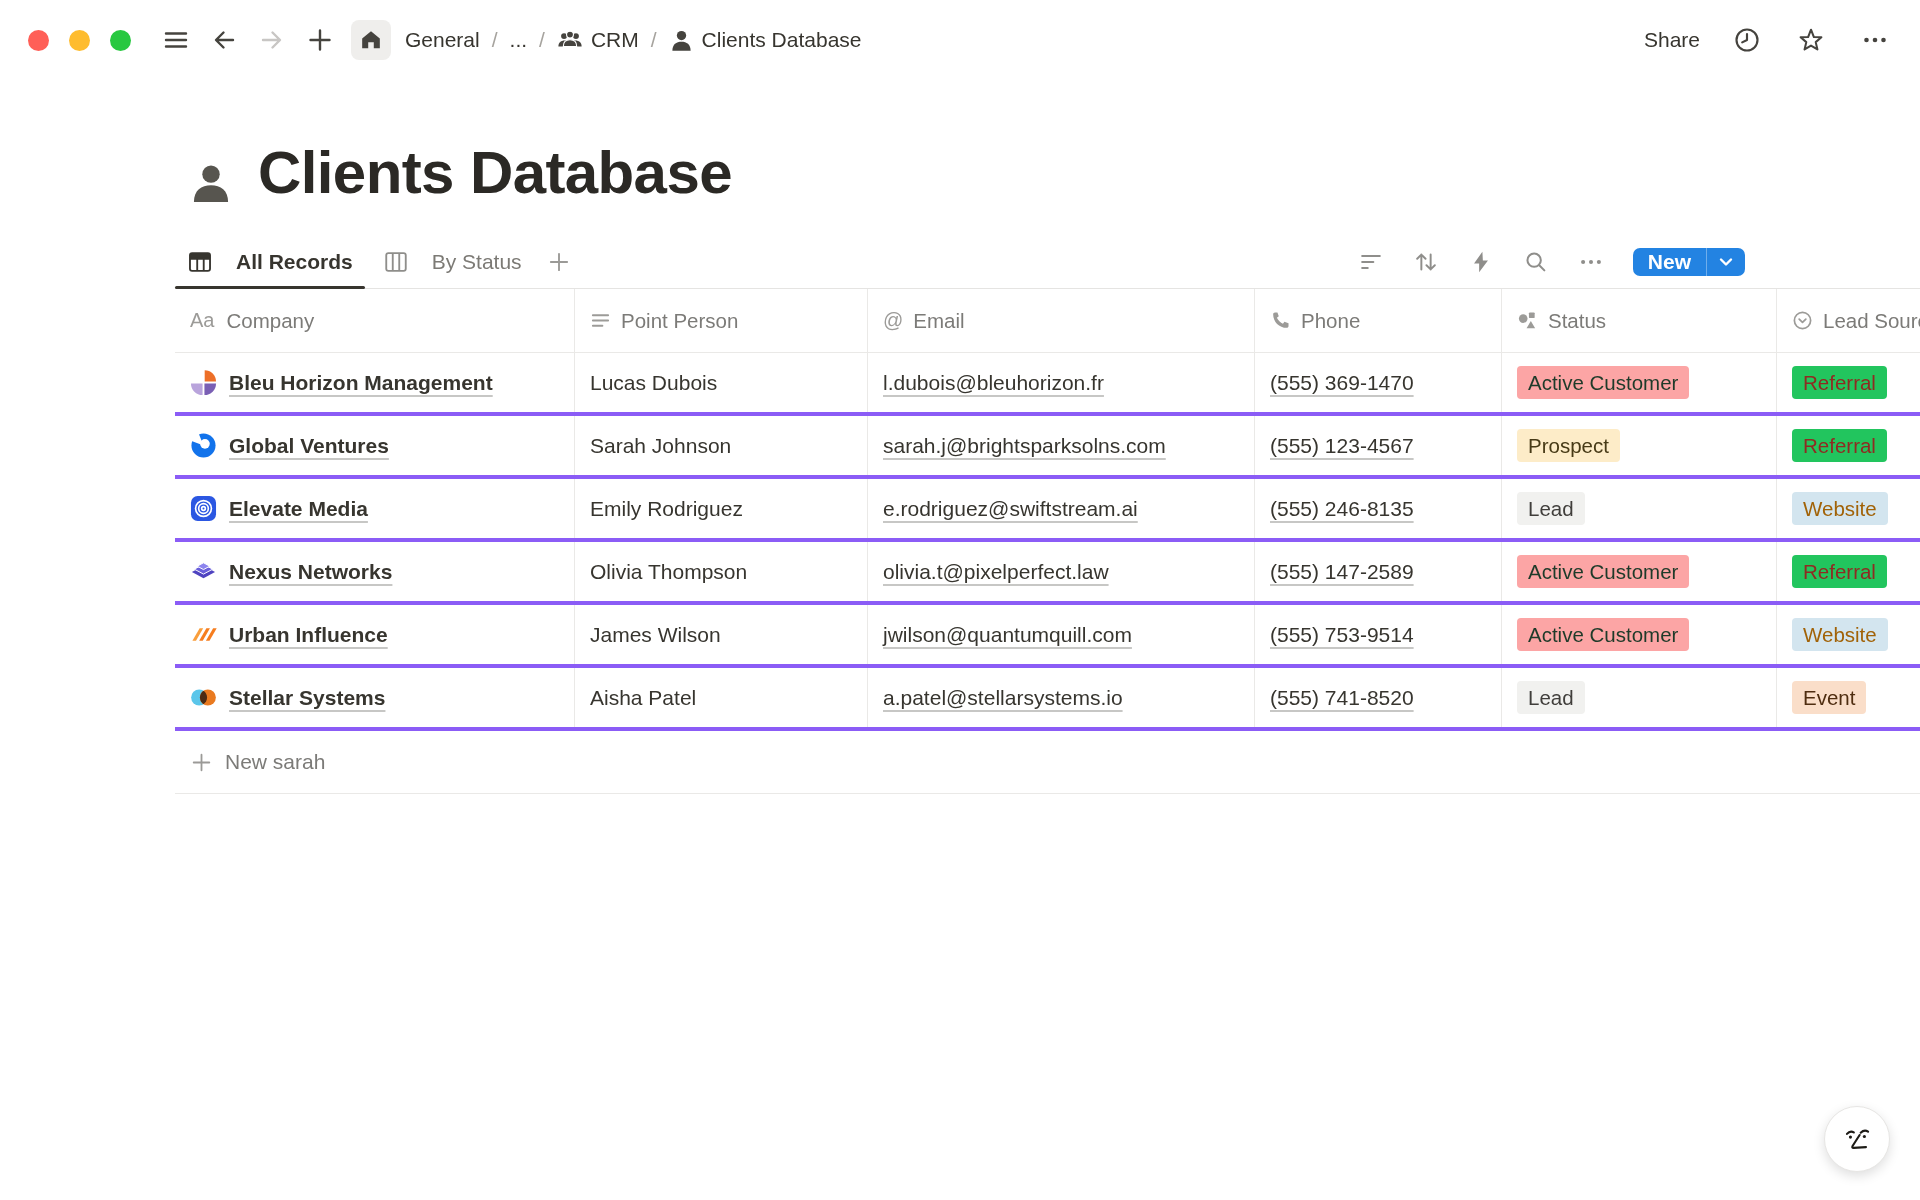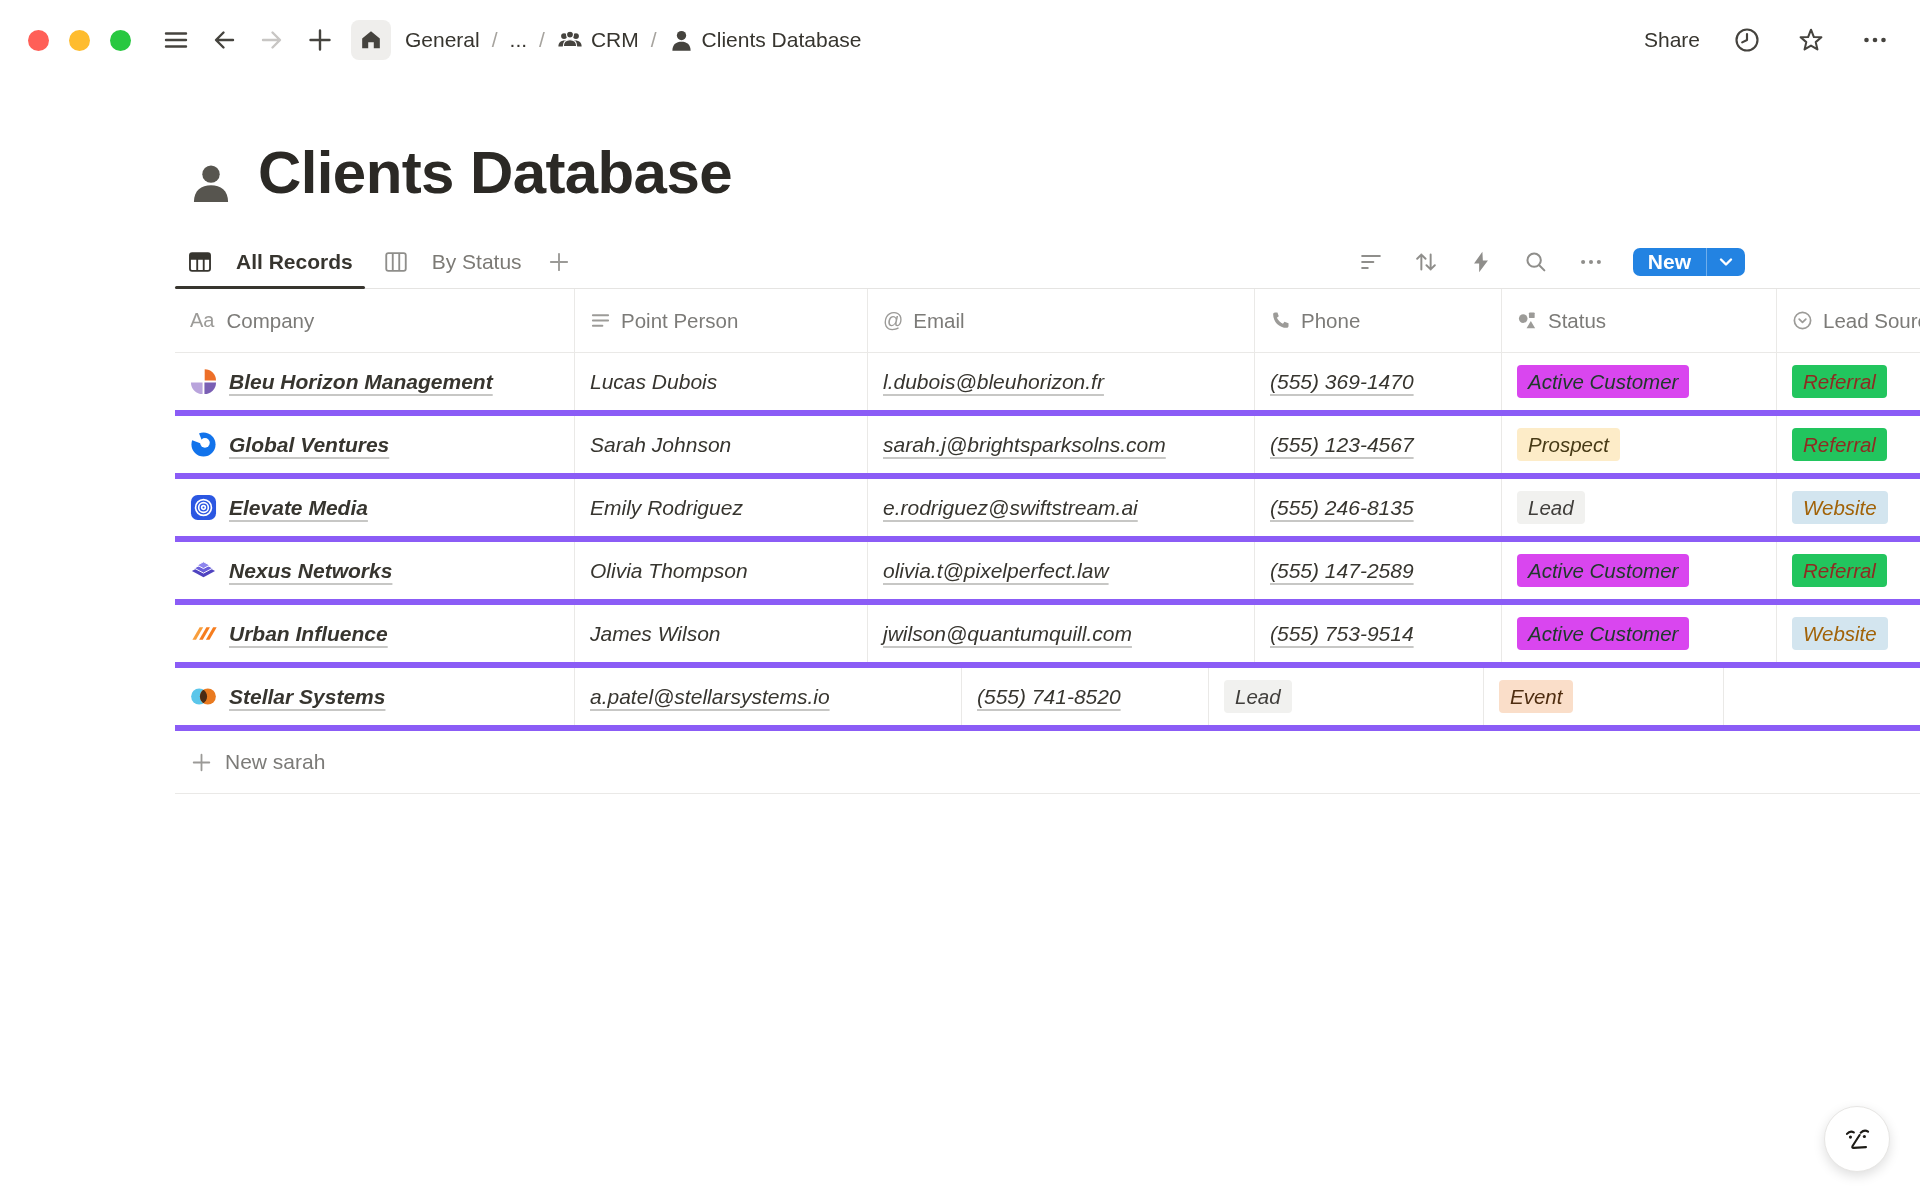--- a/index.html
+++ b/index.html
@@ -45,32 +45,32 @@
   .new-label { padding:0 15px; font-size:21px; font-weight:600; }
   .new-split { width:1px; align-self:stretch; background:rgba(255,255,255,0.35); }
   .new-caret { width:38px; display:flex; align-items:center; justify-content:center; }
 
   
   .db-table { margin-left:175px; width:1745px; overflow:hidden; }
   .thead { display:flex; height:64px; border-bottom:1px solid #EAE9E7; }
   .hcell { display:flex; align-items:center; gap:10px; padding:0 15px; color:#7C7B78;
            font-size:20.5px; border-right:1px solid #EAE9E7; flex-shrink:0; overflow:hidden; white-space:nowrap; }
   .glyph-ic { color:#9C9B98; font-size:20px; }
-  .trow { display:flex; height:63px; border-bottom:6px solid #8b5cf6;font-style:italic; }
+  .trow { display:flex; height:63px; border-bottom:4px solid #8b5cf6; }
   .cell { display:flex; align-items:center; padding:0 15px; border-right:1px solid #EAE9E7;
           flex-shrink:0; font-size:21px; overflow:hidden; white-space:nowrap; }
   .c-company{width:400px;} .c-person{width:293px;} .c-email{width:387px;}
   .c-phone{width:247px;} .c-status{width:275px;} .c-source{width:240px;}
   .c-company { gap:12px; }
   .logo { width:27px; height:27px; flex-shrink:0; }
   .company-name { font-weight:600; }
   .u { text-decoration:underline; text-decoration-color:rgba(55,53,47,0.28);
        text-decoration-thickness:1.5px; text-underline-offset:5px; }
   .badge { font-size:20.5px; padding:4px 11px; border-radius:4px; line-height:1.25; white-space:nowrap; }
-  .badge.green  { background:#d946ef; color:#1E3A29; }
+  .badge.green  { background:#fca5a5; color:#1E3A29; }
   .badge.yellow { background:#FDECC8; color:#473A16; }
   .badge.gray   { background:#F1F1EF; color:#403E3B; }
   .badge.red    { background:#22c55e; color:#8F2B22; }
   .badge.blue   { background:#D3E5EF; color:#a16207; }
   .badge.orange { background:#FADEC9; color:#4F2D10; }
   .newpage-row { display:flex; align-items:center; height:63px; border-bottom:1px solid #EAE9E7;
                  color:#7C7B78; font-size:21px; gap:12px; padding-left:15px; }
 
   
   .ai-fab { position:absolute; left:1824px; top:1106px; width:66px; height:66px; border-radius:50%;
@@ -430,20 +430,23 @@
     <div class="trow">
     <div class="cell c-company">
       <span class="logo">
           <svg viewBox="0 0 28 28" width="27" height="27">
             <circle cx="9.5" cy="14" r="8.3" fill="#5BC6EA"></circle>
             <circle cx="18.5" cy="14" r="8.3" fill="#E97A20"></circle>
             <path d="M14 7.1A8.3 8.3 0 0 1 14 20.9 8.3 8.3 0 0 1 14 7.1Z" fill="#4A2B14"></path>
           </svg>
         </span>
       <span class="company-name u">Stellar Systems</span>
+    </div>
+    <div class="cell c-person">
+      <span>Aisha Patel</span>
     </div>
     <div class="cell c-email">
       <span class="u">a.patel@stellarsystems.io</span>
     </div>
     <div class="cell c-phone">
       <span class="u">(555) 741-8520</span>
     </div>
     <div class="cell c-status">
       <span class="badge gray">Lead</span>
     </div>

